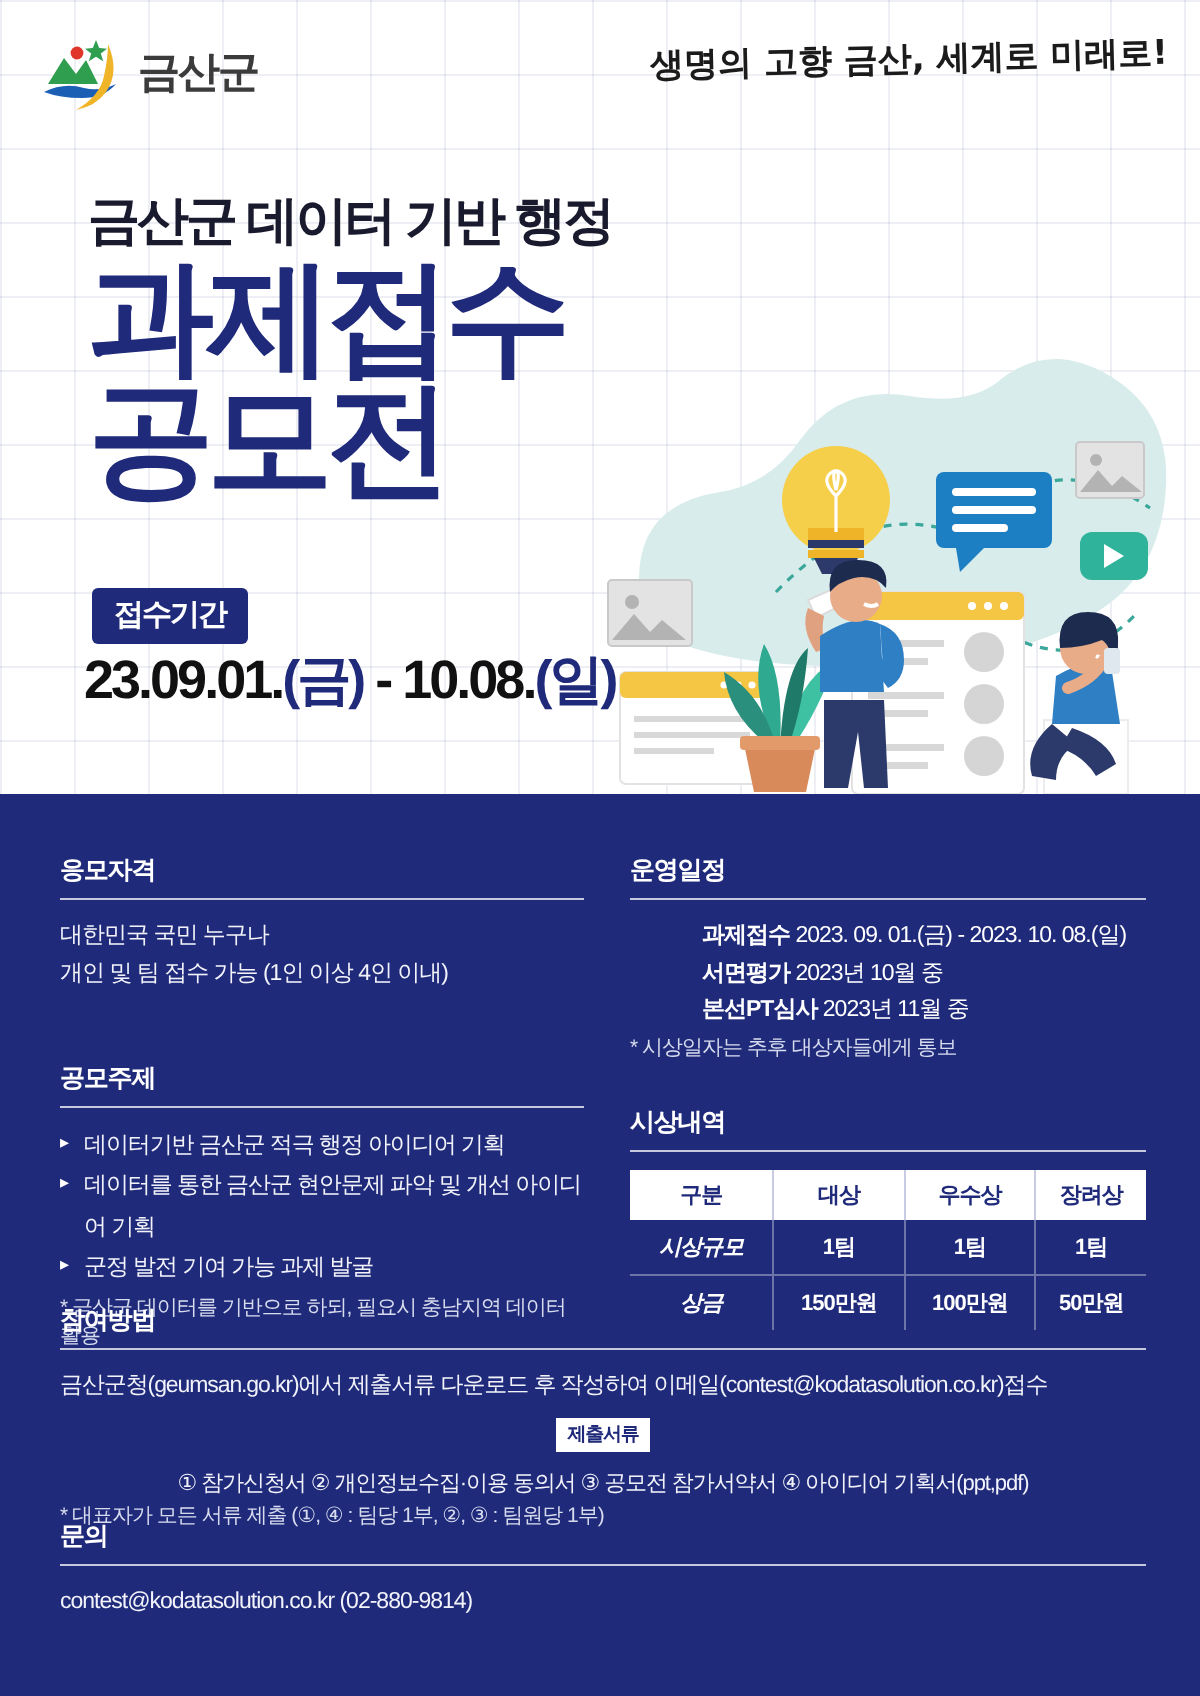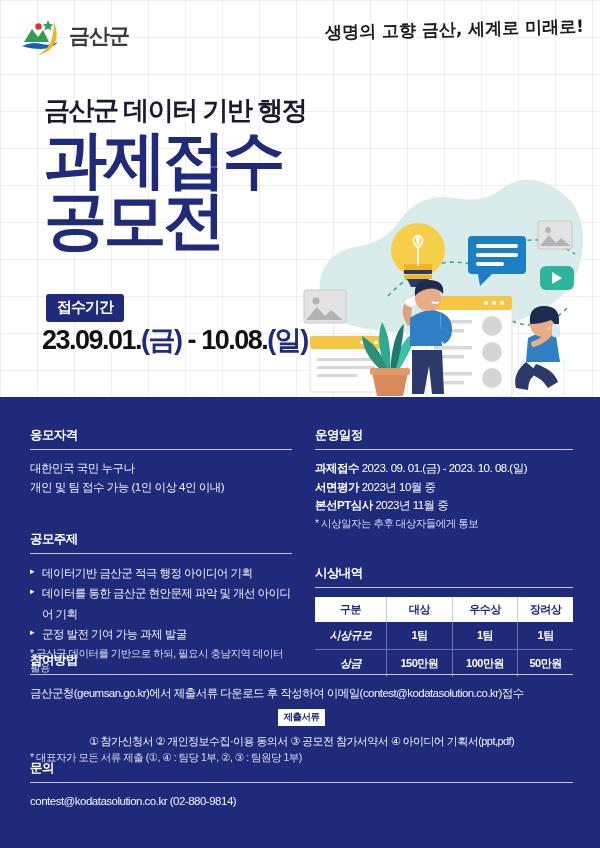--- a/index.html
+++ b/index.html
@@ -76,21 +76,21 @@
   .col-left  { position:absolute; left:30px; top:30px; width:262px; }
   .col-right { position:absolute; left:315px; top:30px; width:258px; }
 
   .sec-title {
     font-size:12.5px; font-weight:700; color:#ffffff; letter-spacing:-0.6px;
     padding-bottom:5px;
   }
   .sec-rule { height:1px; background:rgba(255,255,255,.75); margin-bottom:9px; }
   .sec-body { font-size:11.5px; line-height:1.65; letter-spacing:-0.5px; color:#f2f3fa; }
 
-  .sched-row { font-size:11.5px; letter-spacing:-0.5px; line-height:1.62; }
+  .sched-row { font-size:11.5px; letter-spacing:-0.5px; line-height:1.62;margin-left:36px; }
   .sched-row b { font-weight:700; color:#fff; }
   .note { font-size:10.5px; color:#d7dbee; letter-spacing:-0.5px; margin-top:2px; }
 
   .bullets { list-style:none; }
   .bullets li {
     font-size:11.5px; letter-spacing:-0.55px; line-height:1.78;
     padding-left:12px; position:relative; color:#f2f3fa;
   }
   .bullets li::before {
     content:"\25B8"; position:absolute; left:0; top:0; color:#fff; font-size:9px;
@@ -305,21 +305,21 @@
           <b>서면평가</b>
           <span>2023년 10월 중</span>
         </div>
         <div class="sched-row">
           <b>본선PT심사</b>
           <span>2023년 11월 중</span>
         </div>
         <div class="note">* 시상일자는 추후 대상자들에게 통보</div>
       </div>
 
-      <div style="margin-top:34px;">
+      <div style="margin-top:22px;">
         <div class="sec-title">시상내역</div>
         <div class="sec-rule"></div>
         <table class="awards">
           <thead>
             <tr>
               <th>구분</th>
               <th>대상</th>
               <th>우수상</th>
               <th>장려상</th>
             </tr>

